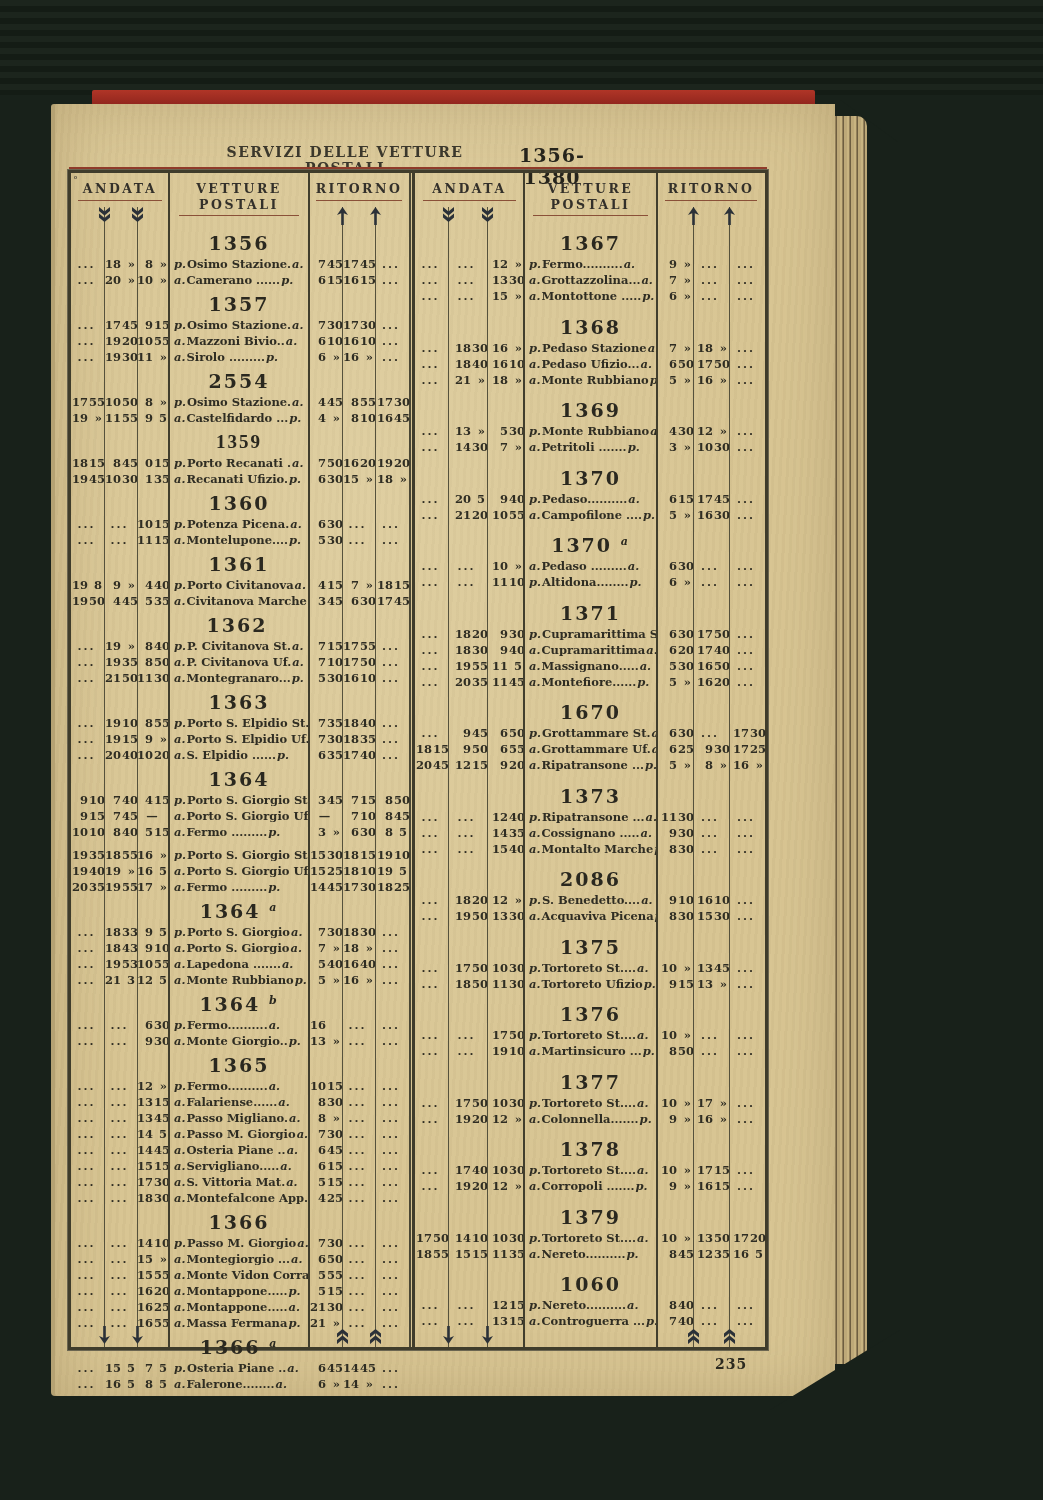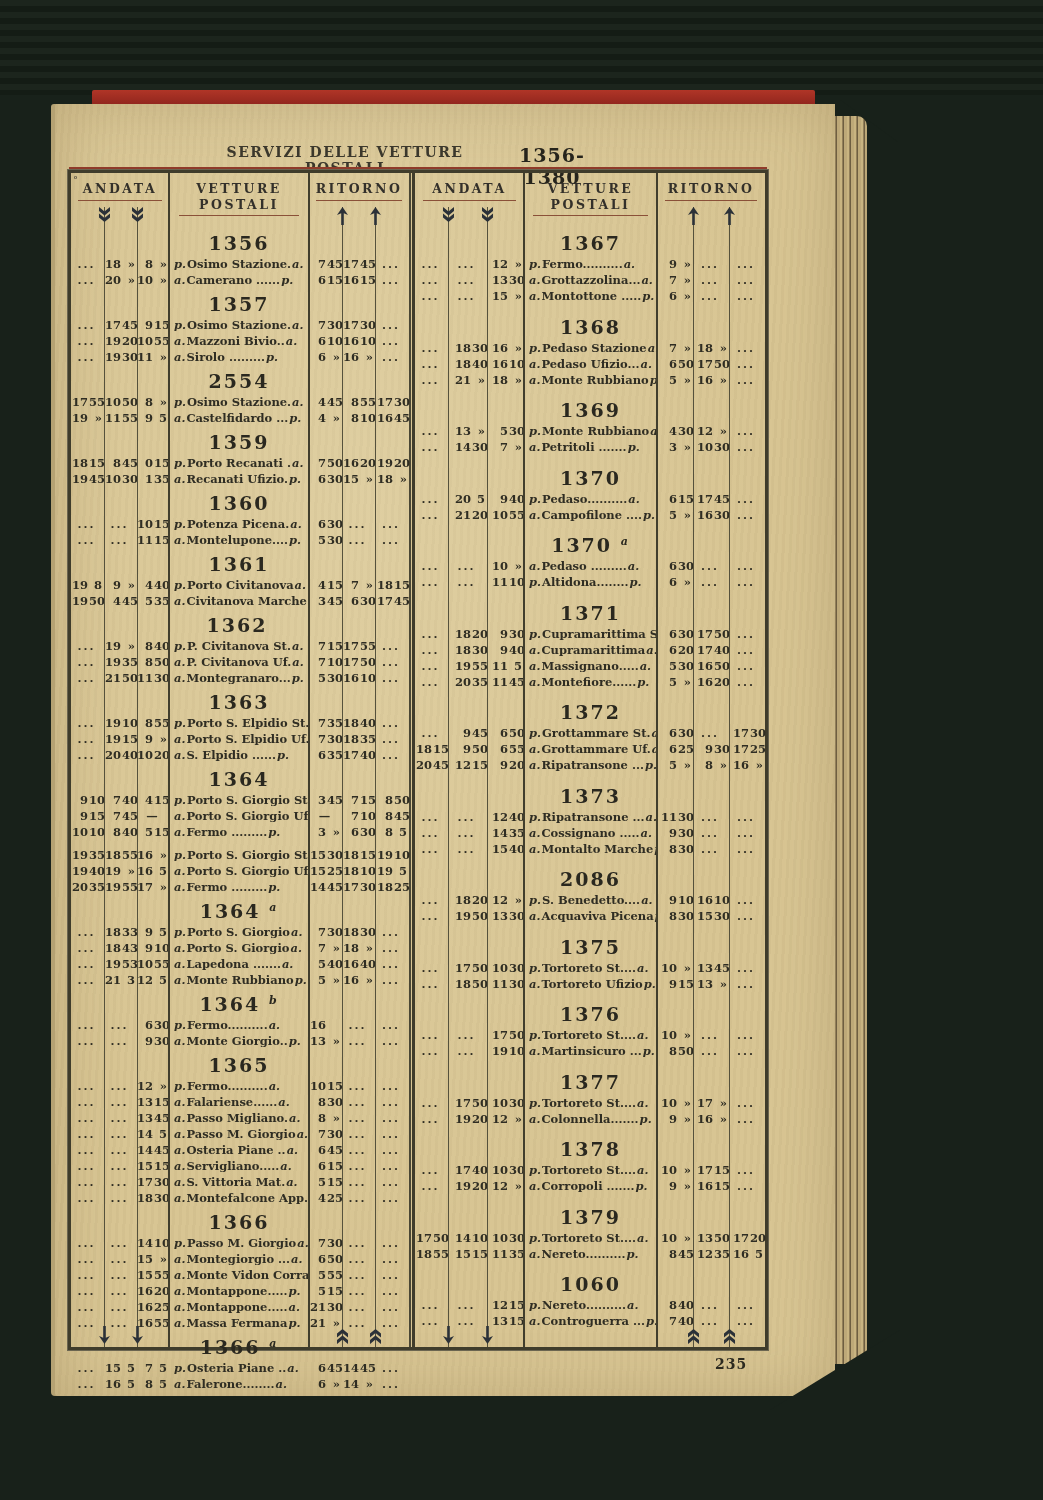--- a/index.html
+++ b/index.html
@@ -284,21 +284,21 @@
                   <span class="hh">8</span>
                   <span class="mm">10</span>
                 </div>
                 <div class="c num" style="width: 34px;">
                   <span class="hh">16</span>
                   <span class="mm">45</span>
                 </div>
               </div>
             </div>
             <div>
-              <div class="sec-head" style="margin-left: 98px; width: 140px;">1359</div>
+              <div class="sec-head" style="margin-left: 98px; width: 140px; font-family: Liberation Serif, serif;">1359</div>
               <div class="trow">
                 <div class="c num" style="width: 33px;">
                   <span class="hh">18</span>
                   <span class="mm">15</span>
                 </div>
                 <div class="c num" style="width: 33px;">
                   <span class="hh">8</span>
                   <span class="mm">45</span>
                 </div>
                 <div class="c num" style="width: 32px;">
@@ -1769,21 +1769,21 @@
                 <div class="c num" style="width: 36px;">
                   <span class="hh">16</span>
                   <span class="mm">20</span>
                 </div>
                 <div class="c num" style="width: 36px;">
                   <span class="dots">...</span>
                 </div>
               </div>
             </div>
             <div>
-              <div class="sec-head" style="margin-left: 109px; width: 133px;">1372</div>
+              <div class="sec-head" style="margin-left: 109px; width: 133px;">1670</div>
               <div class="trow">
                 <div class="c num" style="width: 33px;">
                   <span class="dots">...</span>
                 </div>
                 <div class="c num" style="width: 39px;">
                   <span class="hh">9</span>
                   <span class="mm">45</span>
                 </div>
                 <div class="c num" style="width: 37px;">
                   <span class="hh">6</span>

